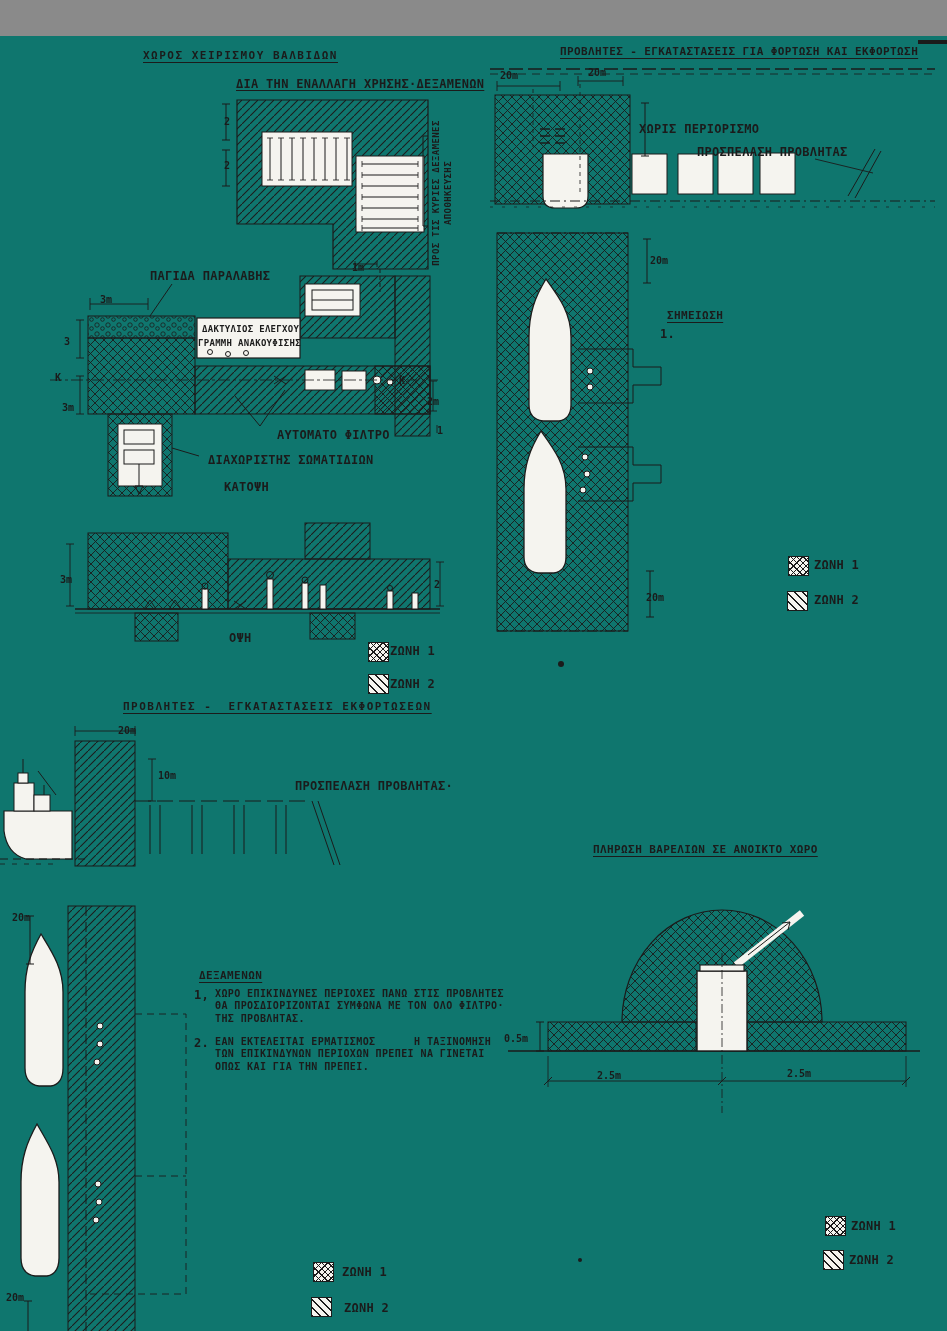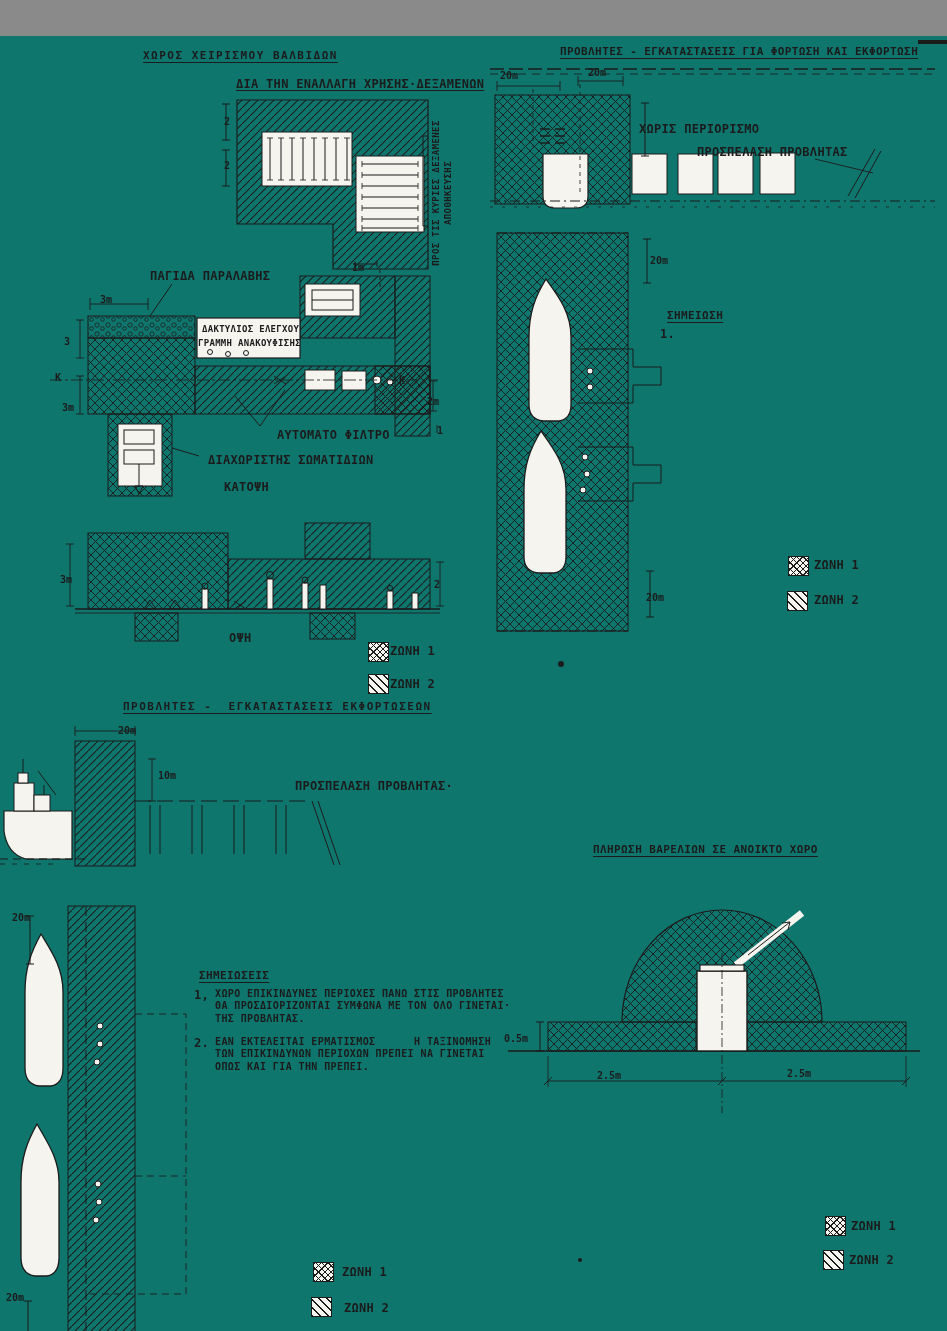--- a/index.html
+++ b/index.html
@@ -234,25 +234,25 @@
     <circle cx="99" cy="316" r="3" fill="#f5f4ef" stroke="#1b1b1b"></circle>
     <circle cx="96" cy="334" r="3" fill="#f5f4ef" stroke="#1b1b1b"></circle>
     <path d="M135,128 H186 V408 H90" fill="none" stroke="#1b1b1b" stroke-width="0.9" stroke-dasharray="7 5"></path>
     <path d="M135,290 H186" fill="none" stroke="#1b1b1b" stroke-width="0.9" stroke-dasharray="7 5"></path>
     <path d="M30,30 V78 M26,30 h8 M26,78 h8" stroke="#1b1b1b" stroke-width="1" fill="none"></path>
     <path d="M28,415 V468 M24,415 h8 M24,468 h8" stroke="#1b1b1b" stroke-width="1" fill="none"></path>
   </svg>
   <div class="lbl dim" style="left:12px;top:876px">20m</div>
   <div class="lbl dim" style="left:6px;top:1256px">20m</div>
 
-  <div class="lbl title" style="left:199px;top:934px">ΣΗΜΕΙΩΣΕΙΣ</div>
+  <div class="lbl title" style="left:199px;top:934px">ΔΕΞΑΜΕΝΩΝ</div>
   <div class="lbl" style="left:194px;top:953px">1,</div>
   <div style="position:absolute;left:215px;top:952px">
     <div class="nl">ΧΩΡΟ ΕΠΙΚΙΝΔΥΝΕΣ ΠΕΡΙΟΧΕΣ ΠΑΝΩ ΣΤΙΣ ΠΡΟΒΛΗΤΕΣ</div>
-    <div class="nl">ΘΑ ΠΡΟΣΔΙΟΡΙΖΟΝΤΑΙ ΣΥΜΦΩΝΑ ΜΕ ΤΟΝ ΟΛΟ ΓΙΝΕΤΑΙ·</div>
+    <div class="nl">ΘΑ ΠΡΟΣΔΙΟΡΙΖΟΝΤΑΙ ΣΥΜΦΩΝΑ ΜΕ ΤΟΝ ΟΛΟ ΦΙΛΤΡΟ·</div>
     <div class="nl">ΤΗΣ ΠΡΟΒΛΗΤΑΣ.</div>
   </div>
   <div class="lbl" style="left:194px;top:1001px">2.</div>
   <div style="position:absolute;left:215px;top:1000px">
     <div class="nl">ΕΑΝ ΕΚΤΕΛΕΙΤΑΙ ΕΡΜΑΤΙΣΜΟΣ      Η ΤΑΞΙΝΟΜΗΣΗ</div>
     <div class="nl">ΤΩΝ ΕΠΙΚΙΝΔΥΝΩΝ ΠΕΡΙΟΧΩΝ ΠΡΕΠΕΙ ΝΑ ΓΙΝΕΤΑΙ</div>
     <div class="nl">ΟΠΩΣ ΚΑΙ ΓΙΑ ΤΗΝ ΠΡΕΠΕΙ.</div>
   </div>
 
   <div class="chip cross" style="left:313px;top:1226px"></div>

